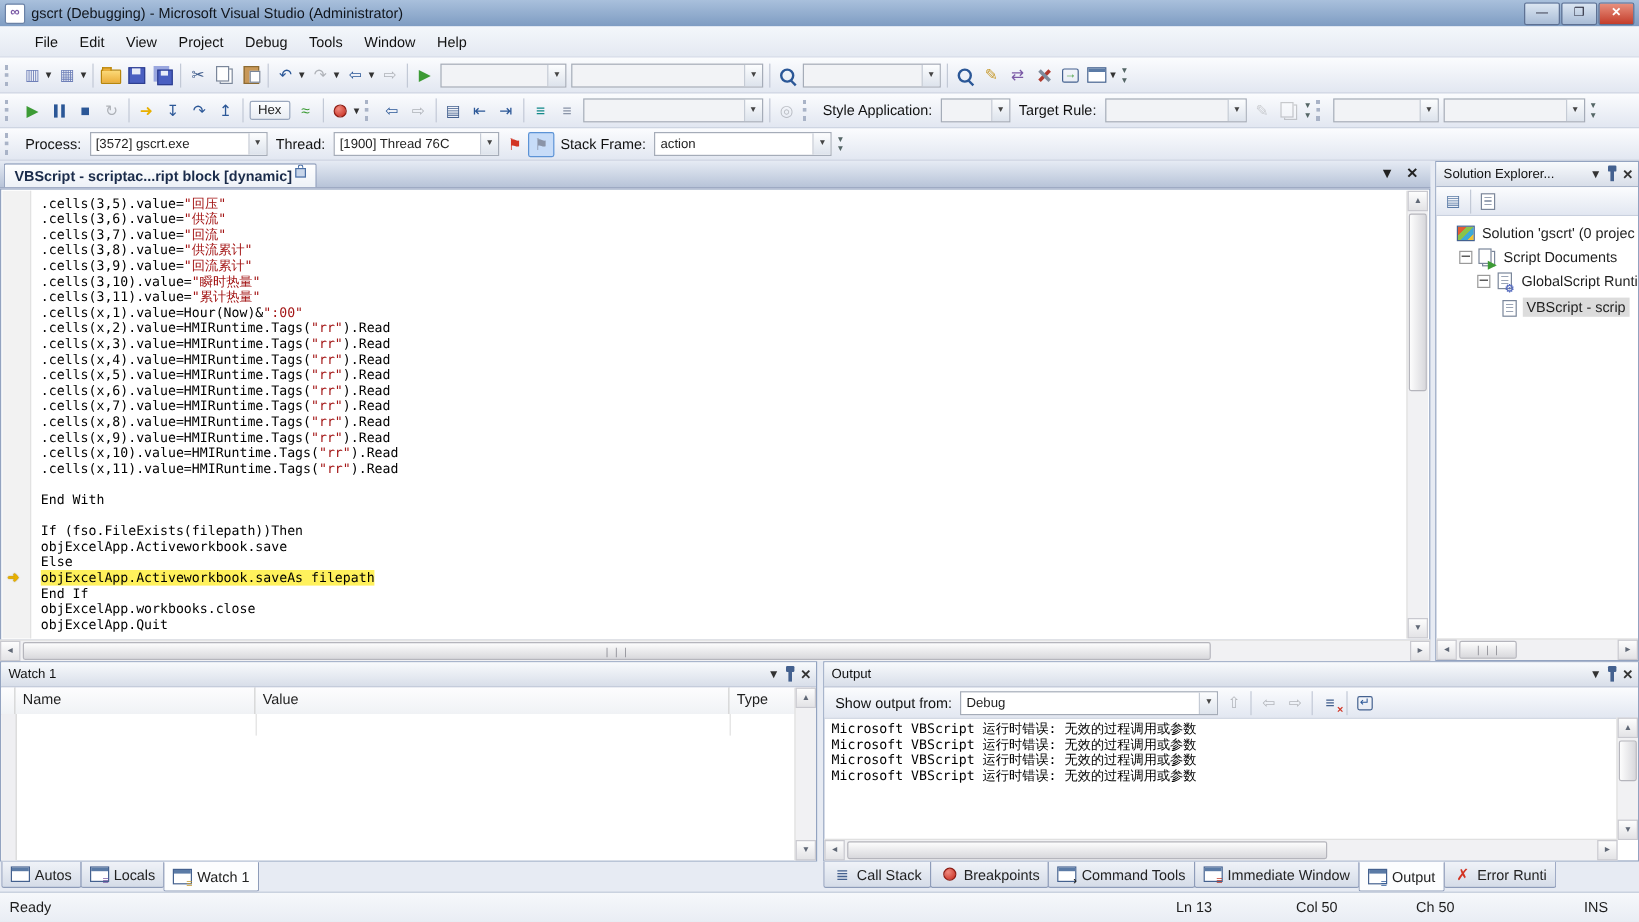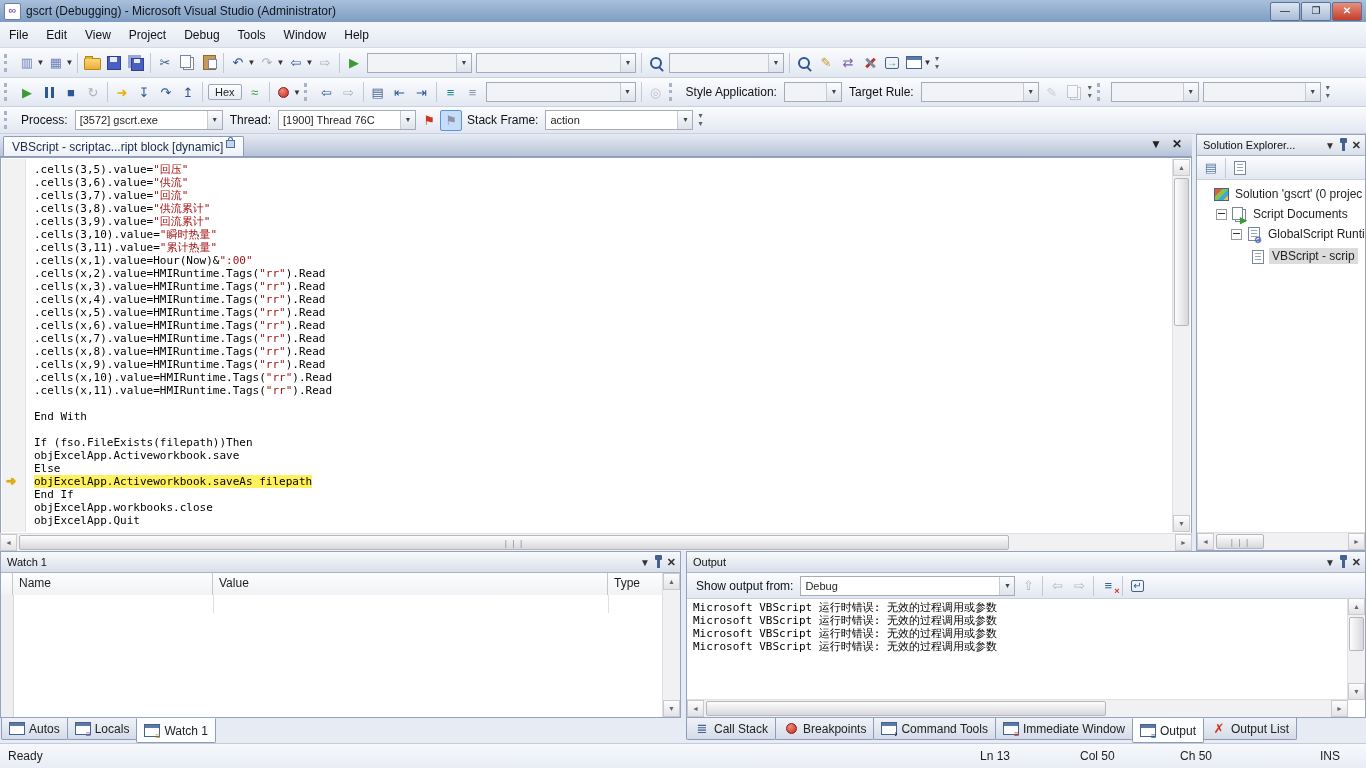--- a/index.html
+++ b/index.html
@@ -14,21 +14,21 @@
   #vsicon{width:15px;height:15px;background:#fff;border:1px solid #6B82A6;border-radius:2px;
     color:#7B5AA6;font-size:11px;line-height:13px;text-align:center;font-weight:bold;margin-right:5px}
   #titletext{font-size:12px;color:#10151C}
   #winbtns{margin-left:auto;display:flex;gap:1px}
   .wbtn{width:28px;height:17px;border:1px solid #5E7193;border-radius:2px;
     background:linear-gradient(#DCE6F2,#A9BCD6);color:#223;font-size:10px;line-height:15px;text-align:center}
   .wbtn.close{background:linear-gradient(#E8907E,#C43D2B);color:#fff;font-weight:bold}
 
   
   #menubar{left:0;top:22px;width:100%;height:26px;background:linear-gradient(#F4F7FB,#E4E9F2);
-    display:flex;align-items:center;padding-left:0;box-sizing:border-box;border-bottom:1px solid #D4DAE6}
+    display:flex;align-items:center;padding-left:20px;box-sizing:border-box;border-bottom:1px solid #D4DAE6}
   .menuitem{padding:4px 9px;font-size:12px;color:#111}
 
   
   .tbrow{left:0;width:100%;display:flex;align-items:center;box-sizing:border-box;
     background:linear-gradient(#FBFCFE,#E2E7F1);border-bottom:1px solid #C9D0DE;padding-left:2px}
   #tb1{top:48px;height:30px}
   #tb2{top:78px;height:29px}
   #tb3{top:107px;height:27px}
   .grip{width:5px;height:18px;border-left:3px dotted #A9B3C7;margin:0 4px 0 2px}
   .tbsep{width:1px;height:20px;background:#C2C9D6;margin:0 3px}
@@ -79,21 +79,21 @@
     background:linear-gradient(135deg,#E25D33 0 30%,#8AC34A 30% 55%,#3FA9D6 55% 80%,#F2C230 80% 100%)}
   .i-pin{width:3px;height:9px;background:#44618F;margin-top:2px}
   .i-pin::before{content:"";position:absolute;top:-4px;left:-2px;width:7px;height:5px;background:#44618F;border-radius:1px}
 
   
   #editorGroup{left:0;top:134px;width:1192px;height:417px}
   #docTabs{left:0;top:0;width:100%;height:23px;background:linear-gradient(#E6EBF4,#B7C3D8);
     border-bottom:1px solid #8E9CB9;box-sizing:border-box}
   #docTab{position:absolute;left:3px;top:2px;bottom:0;background:linear-gradient(#FFFFFF,#EDF1F7);
     border:1px solid #8E9CB9;border-bottom:none;border-radius:2px 2px 0 0;
-    display:flex;align-items:center;padding:0 8px;font-weight:normal;font-size:12px;color:#1A2B4A}
+    display:flex;align-items:center;padding:0 8px;font-weight:bold;font-size:12px;color:#1A2B4A}
   .lockico{width:7px;height:6px;background:#C8D6EA;border:1px solid #4A6FA5;position:relative;margin:-6px 0 0 3px}
   .lockico::before{content:"";position:absolute;top:-4px;left:1px;width:3px;height:3px;
     border:1px solid #4A6FA5;border-bottom:none;border-radius:3px 3px 0 0}
   #docTabBtns{position:absolute;right:10px;top:3px;display:flex;gap:10px;font-size:12px;color:#222}
   #editorBody{left:0;top:23px;right:0;bottom:17px;background:#fff;border:1px solid #93A3C0;box-sizing:border-box}
   #gutter{left:1px;top:1px;bottom:1px;width:23px;background:#F2F2F2;border-right:1px solid #E2E2E2}
   #curArrow{position:absolute;left:4px;font-size:12px;font-weight:bold;color:#E8B000;line-height:13px;text-shadow:0 0 1px #8a6d00}
   #codeArea{left:25px;top:1px;right:18px;bottom:1px;overflow:hidden;padding-top:4px}
   .codeline{height:13px;line-height:13px;white-space:pre;font-family:"DejaVu Sans Mono",monospace;
     font-size:11px;color:#000;padding-left:8px}
@@ -640,21 +640,21 @@
           </span>
         </span>
         <span>Output</span>
       </div>
       <div class="btab">
         <span class="ticn">
           <span class="tbi">
             <span class="gl" style="color: rgb(210, 51, 34);">✗</span>
           </span>
         </span>
-        <span>Output List</span>
+        <span>Error Runti</span>
       </div>
     </div>
 
   <div id="statusbar" class="abs">
     <span id="statusReady">Ready</span>
     <span style="margin-left:auto"></span>
     <span class="sfield">Ln 13</span>
     <span class="sfield">Col 50</span>
     <span class="sfield" style="width:140px">Ch 50</span>
     <span id="sIns">INS</span>

